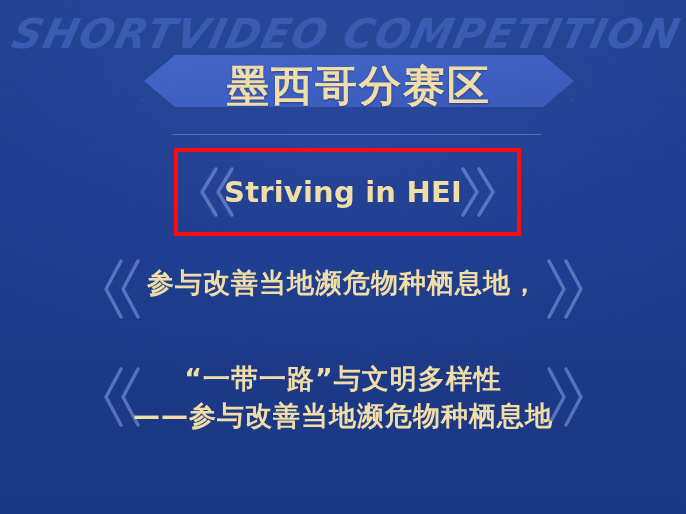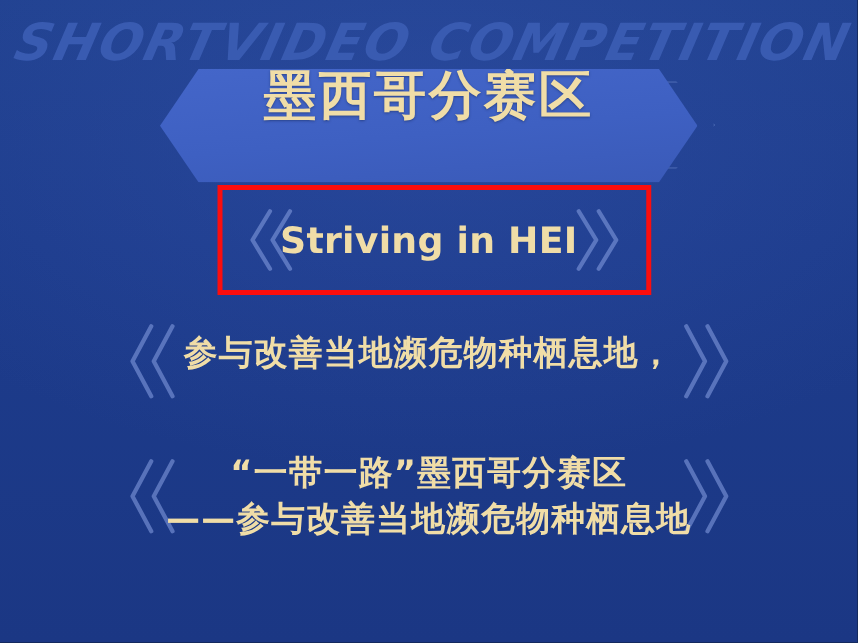--- a/index.html
+++ b/index.html
@@ -64,29 +64,29 @@
     top: 10px;
     width: 430px;
     height: 70px;
     border: 1.3px solid rgba(150,175,235,0.42);
     -webkit-clip-path: polygon(0 50%, 7.2% 0, 92.8% 0, 100% 50%, 92.8% 100%, 7.2% 100%);
     clip-path: polygon(0 50%, 7.2% 0, 92.8% 0, 100% 50%, 92.8% 100%, 7.2% 100%);
     box-sizing: border-box;
   }
   .banner {
     position: absolute;
-    left: 0;
+    left: 16px;
     top: 0;
     width: 430px;
-    height: 91px;
+    height: 52px;
     background: linear-gradient(175deg, #4466c9 0%, #3e60c2 55%, #3a5ab8 100%);
     -webkit-clip-path: polygon(0 50%, 7.2% 0, 92.8% 0, 100% 50%, 92.8% 100%, 7.2% 100%);
     clip-path: polygon(0 50%, 7.2% 0, 92.8% 0, 100% 50%, 92.8% 100%, 7.2% 100%);
     display: flex;
-    align-items: flex-start;
+    align-items: flex-end;
     justify-content: center;
   }
   .banner-title {
     font-family: "DejaVu Sans", "Liberation Sans", sans-serif;
     font-weight: 700;
     font-size: 42px;
     line-height: 1;
     letter-spacing: 2px;
     color: #f0dda7;
     white-space: nowrap;
@@ -209,17 +209,17 @@
     </svg>
   </div>
   <div class="chev" style="left:545px; top:366px;">
     <svg width="42" height="62" viewBox="0 0 42 62" aria-hidden="true">
       <path d="M4 3 L19 31 L4 59"></path>
       <path d="M21 3 L36 31 L21 59"></path>
     </svg>
   </div>
 
   <div class="cn-block" id="block-belt">
-    <span class="ln">“一带一路”墨西哥分赛区</span>
+    <span class="ln">“一带一路”与文明多样性</span>
     <span class="ln">——参与改善当地濒危物种栖息地</span>
   </div>
 
 </div>
 
 </body></html>

